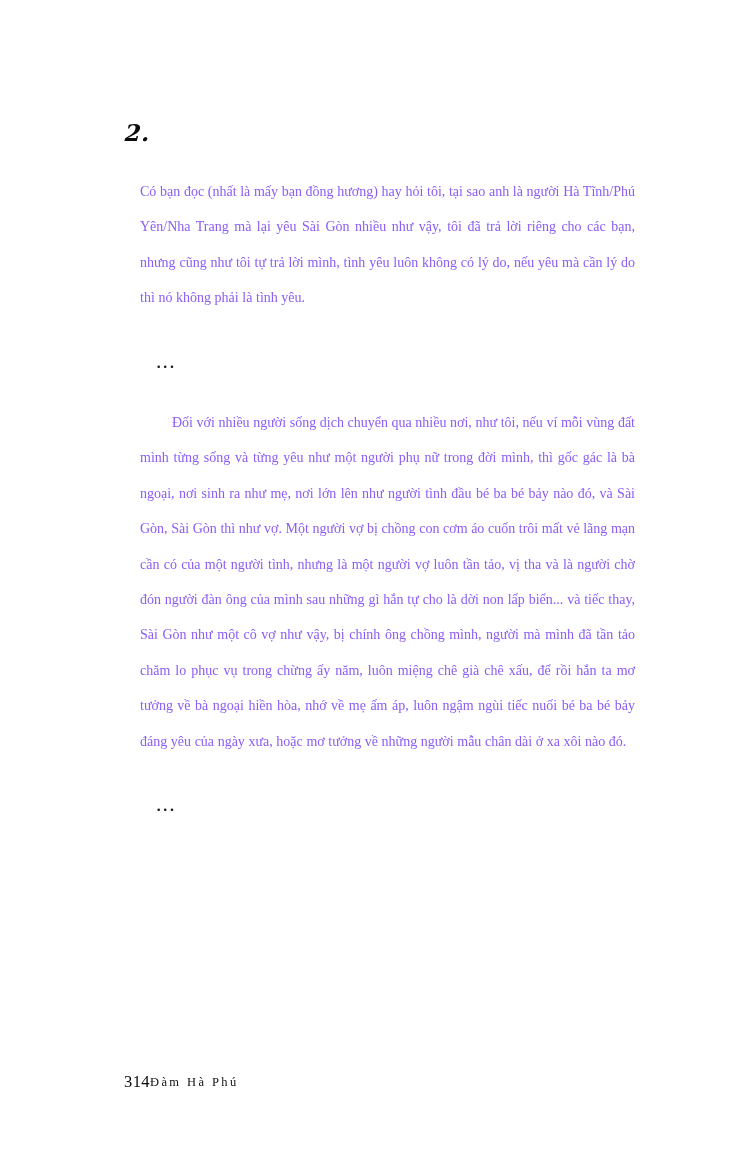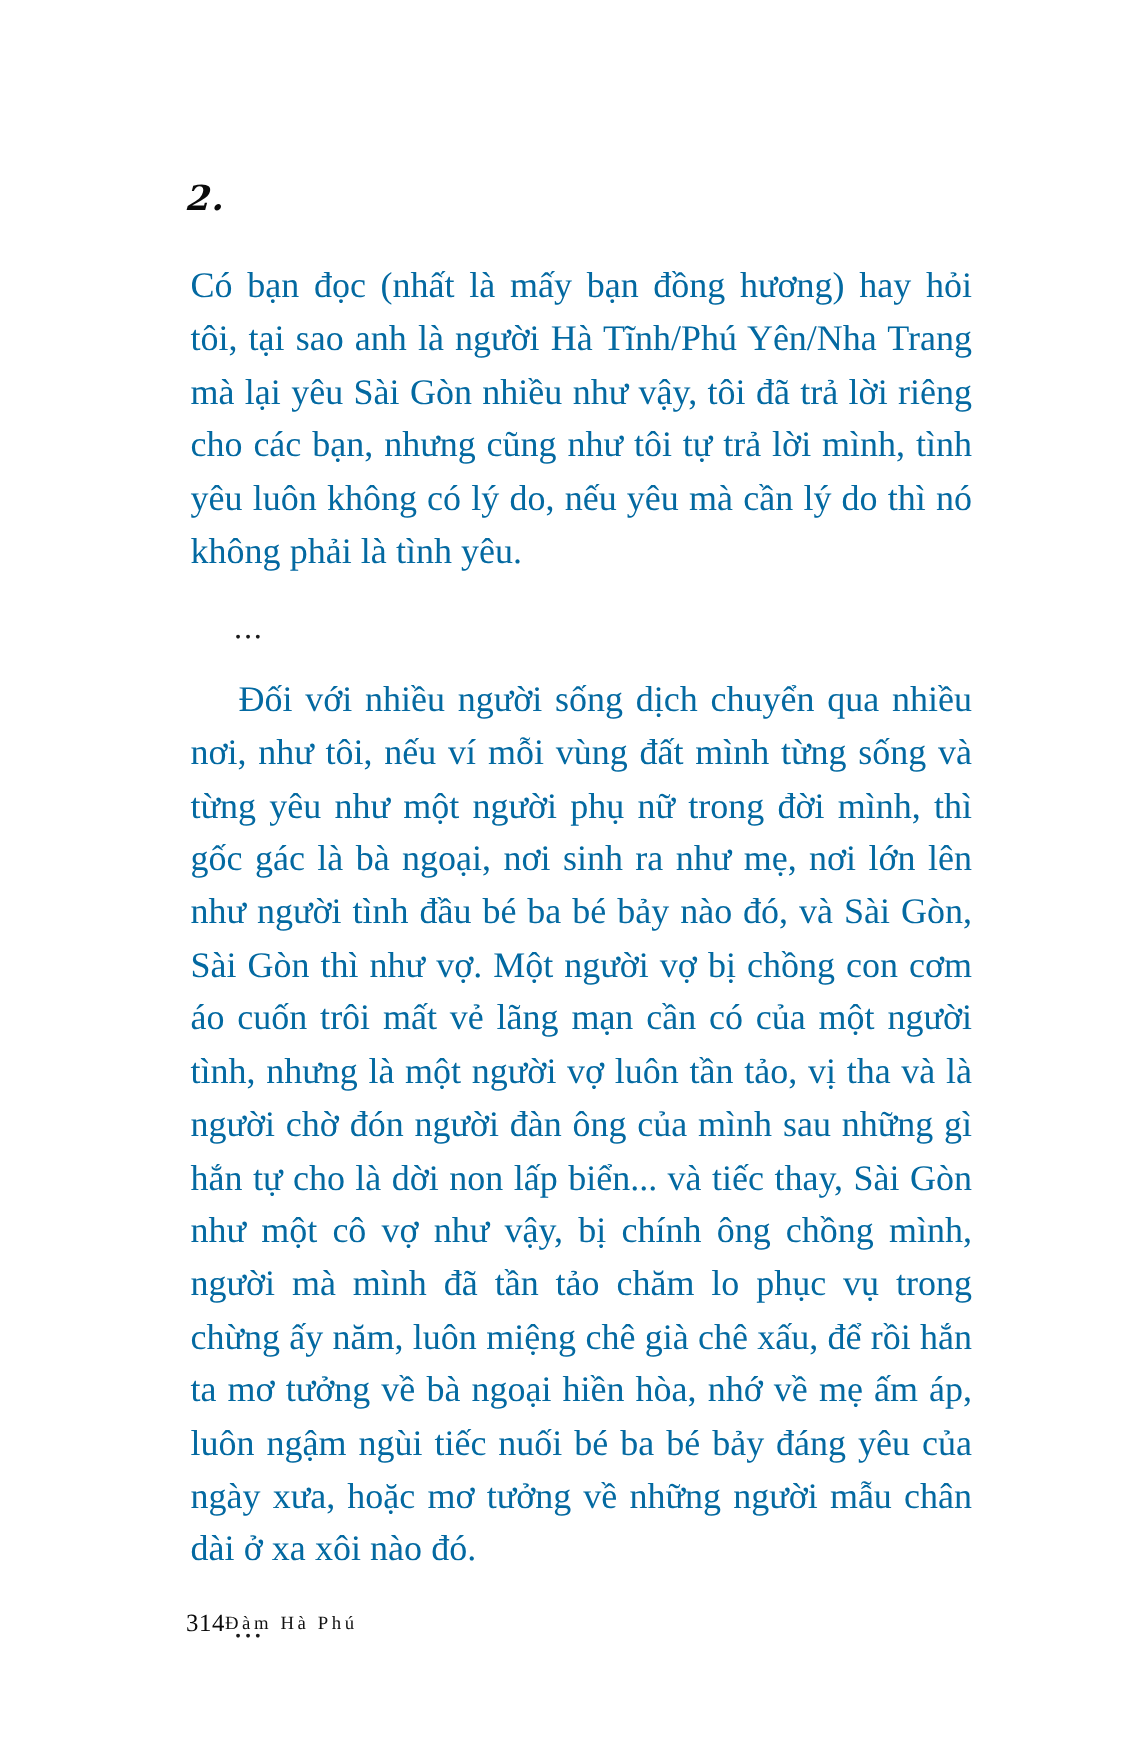--- a/index.html
+++ b/index.html
@@ -41,26 +41,26 @@
     line-height: 30px;
     letter-spacing: 0.5px;
     color: #0b0b0b;
     margin: 0 0 26px 0;
     transform: skewX(-4deg);
     transform-origin: left bottom;
   }
 
   
   p.body-par {
-    margin: 3px;
-    font-size: 24px;
+    margin: 16px;
+    font-size: 14px;
     line-height: 35.4px;
     text-align: justify;
     text-justify: inter-word;
-    color: #0369a1;
+    color: #8b5cf6;
     word-spacing: 0.1px;
     hyphens: none;
   }
 
   p.body-par.indented {
     text-indent: 32px;
   }
 
   
   .ellipsis-break {

